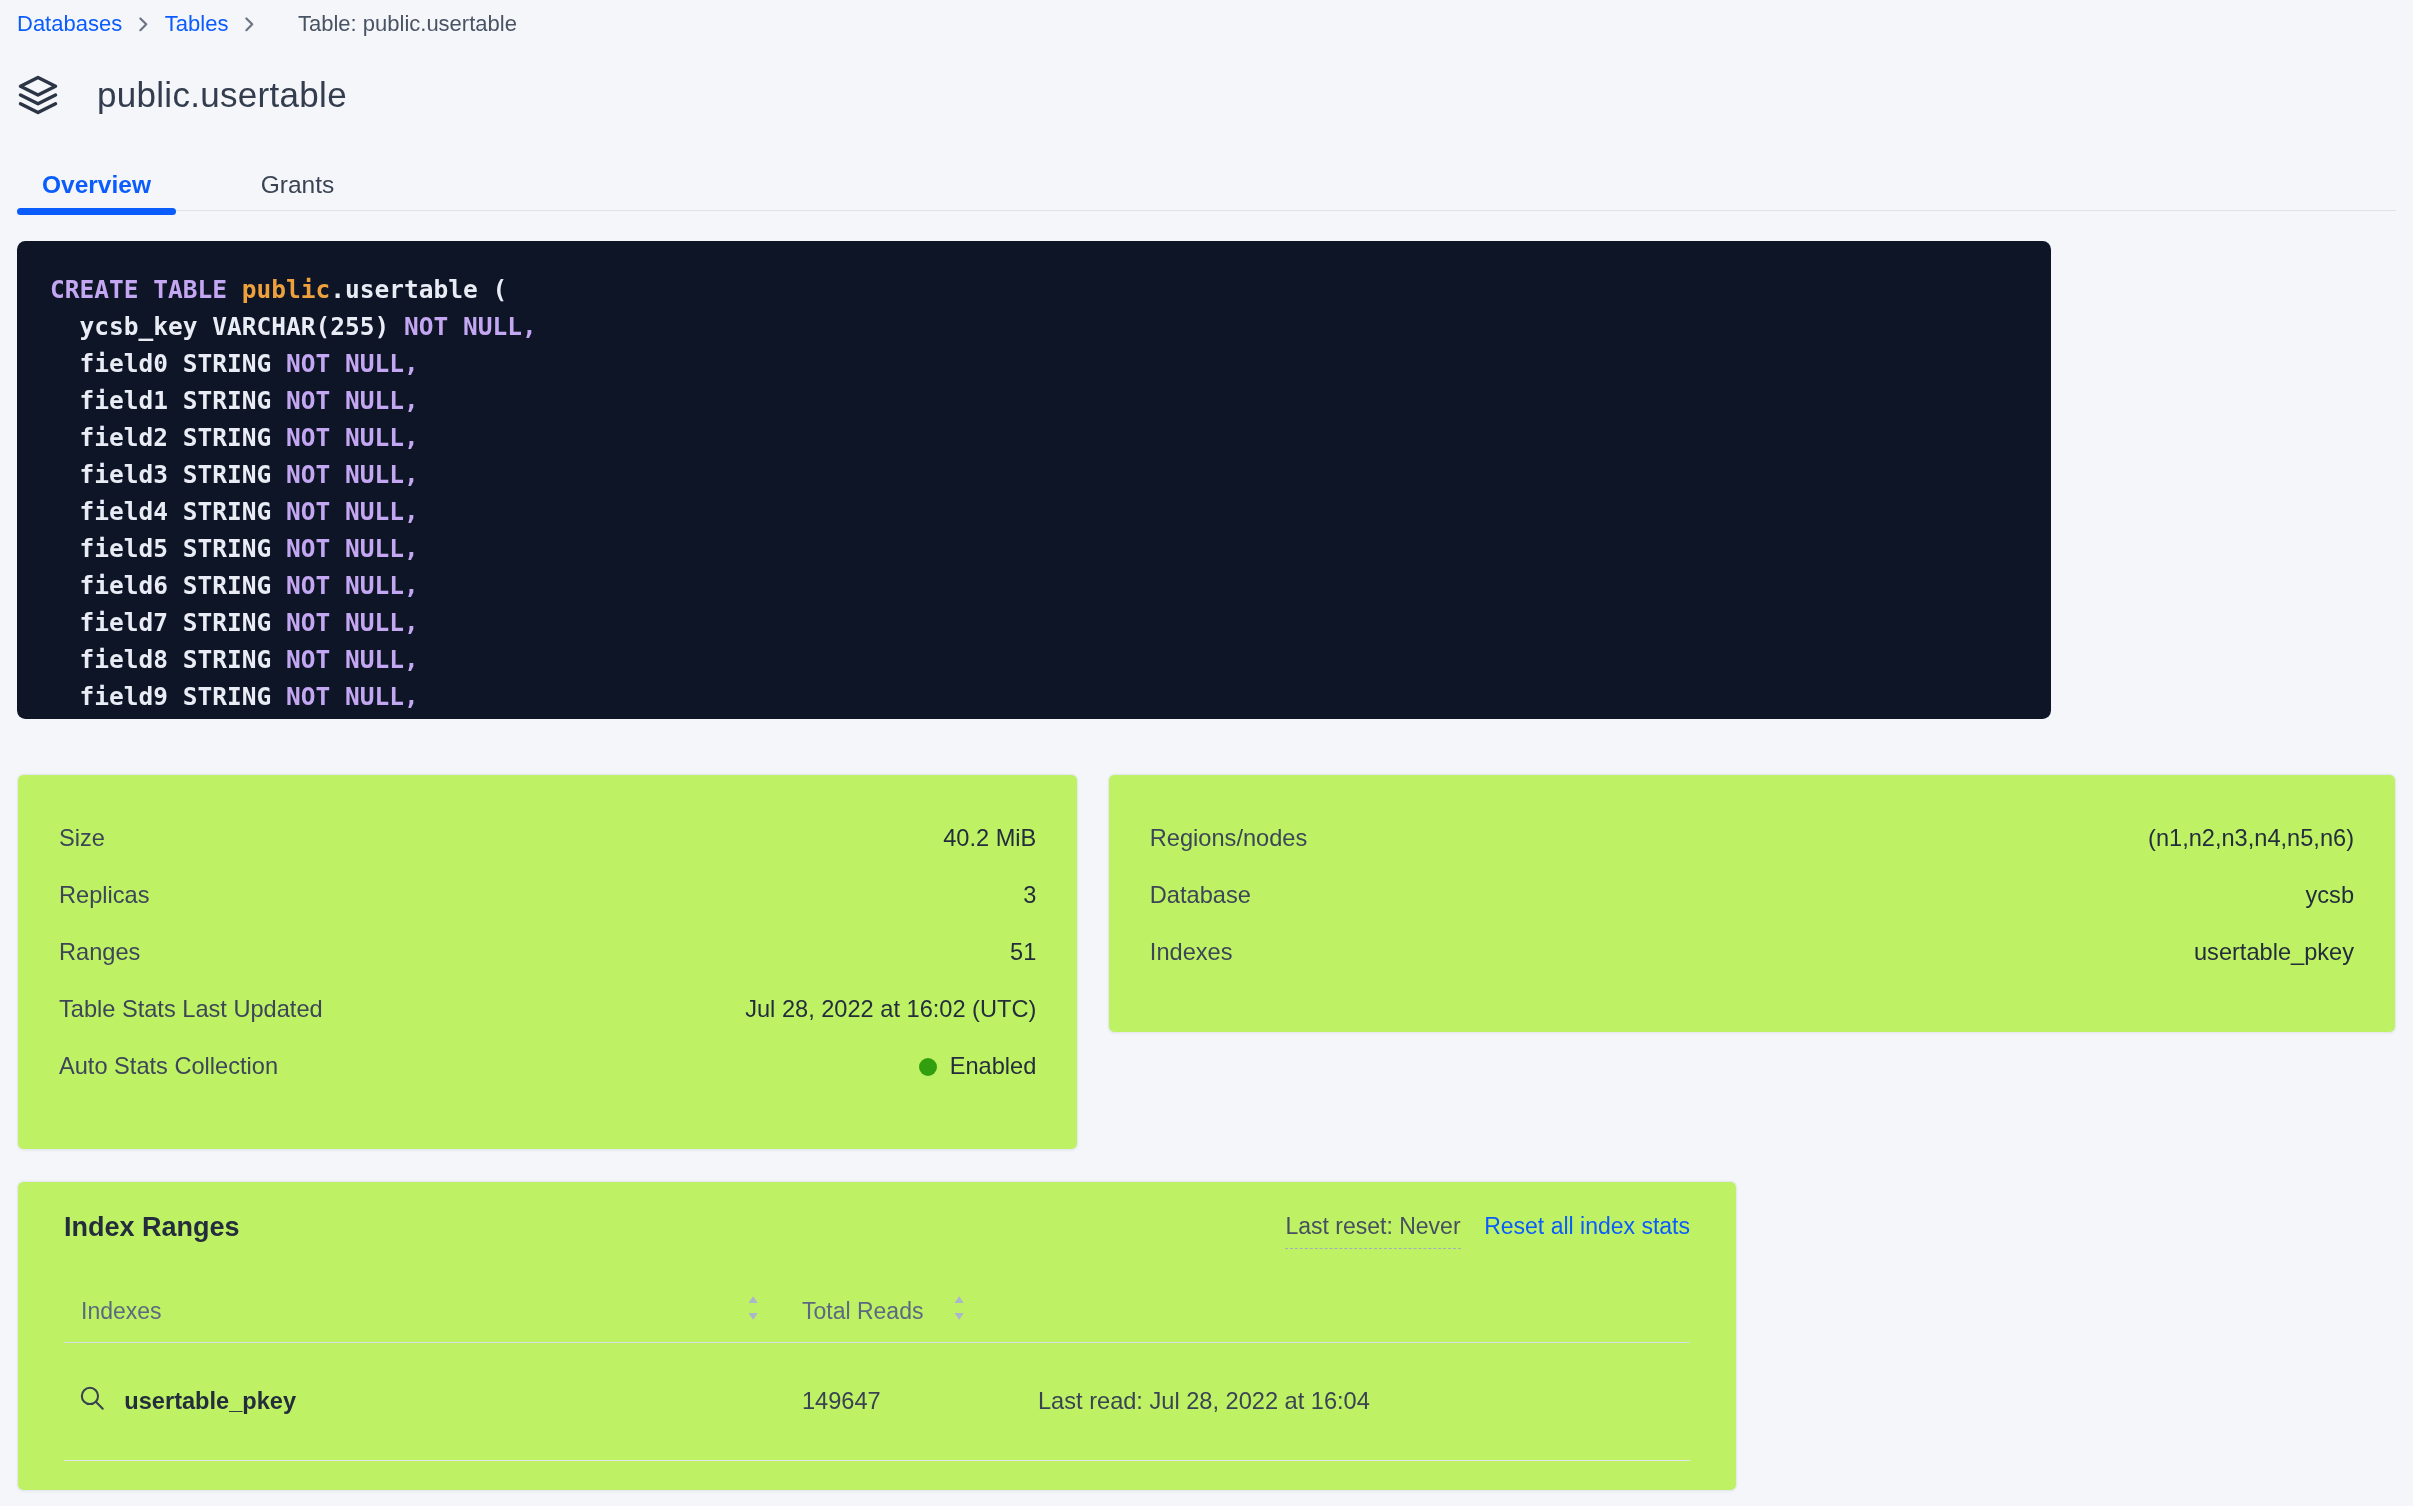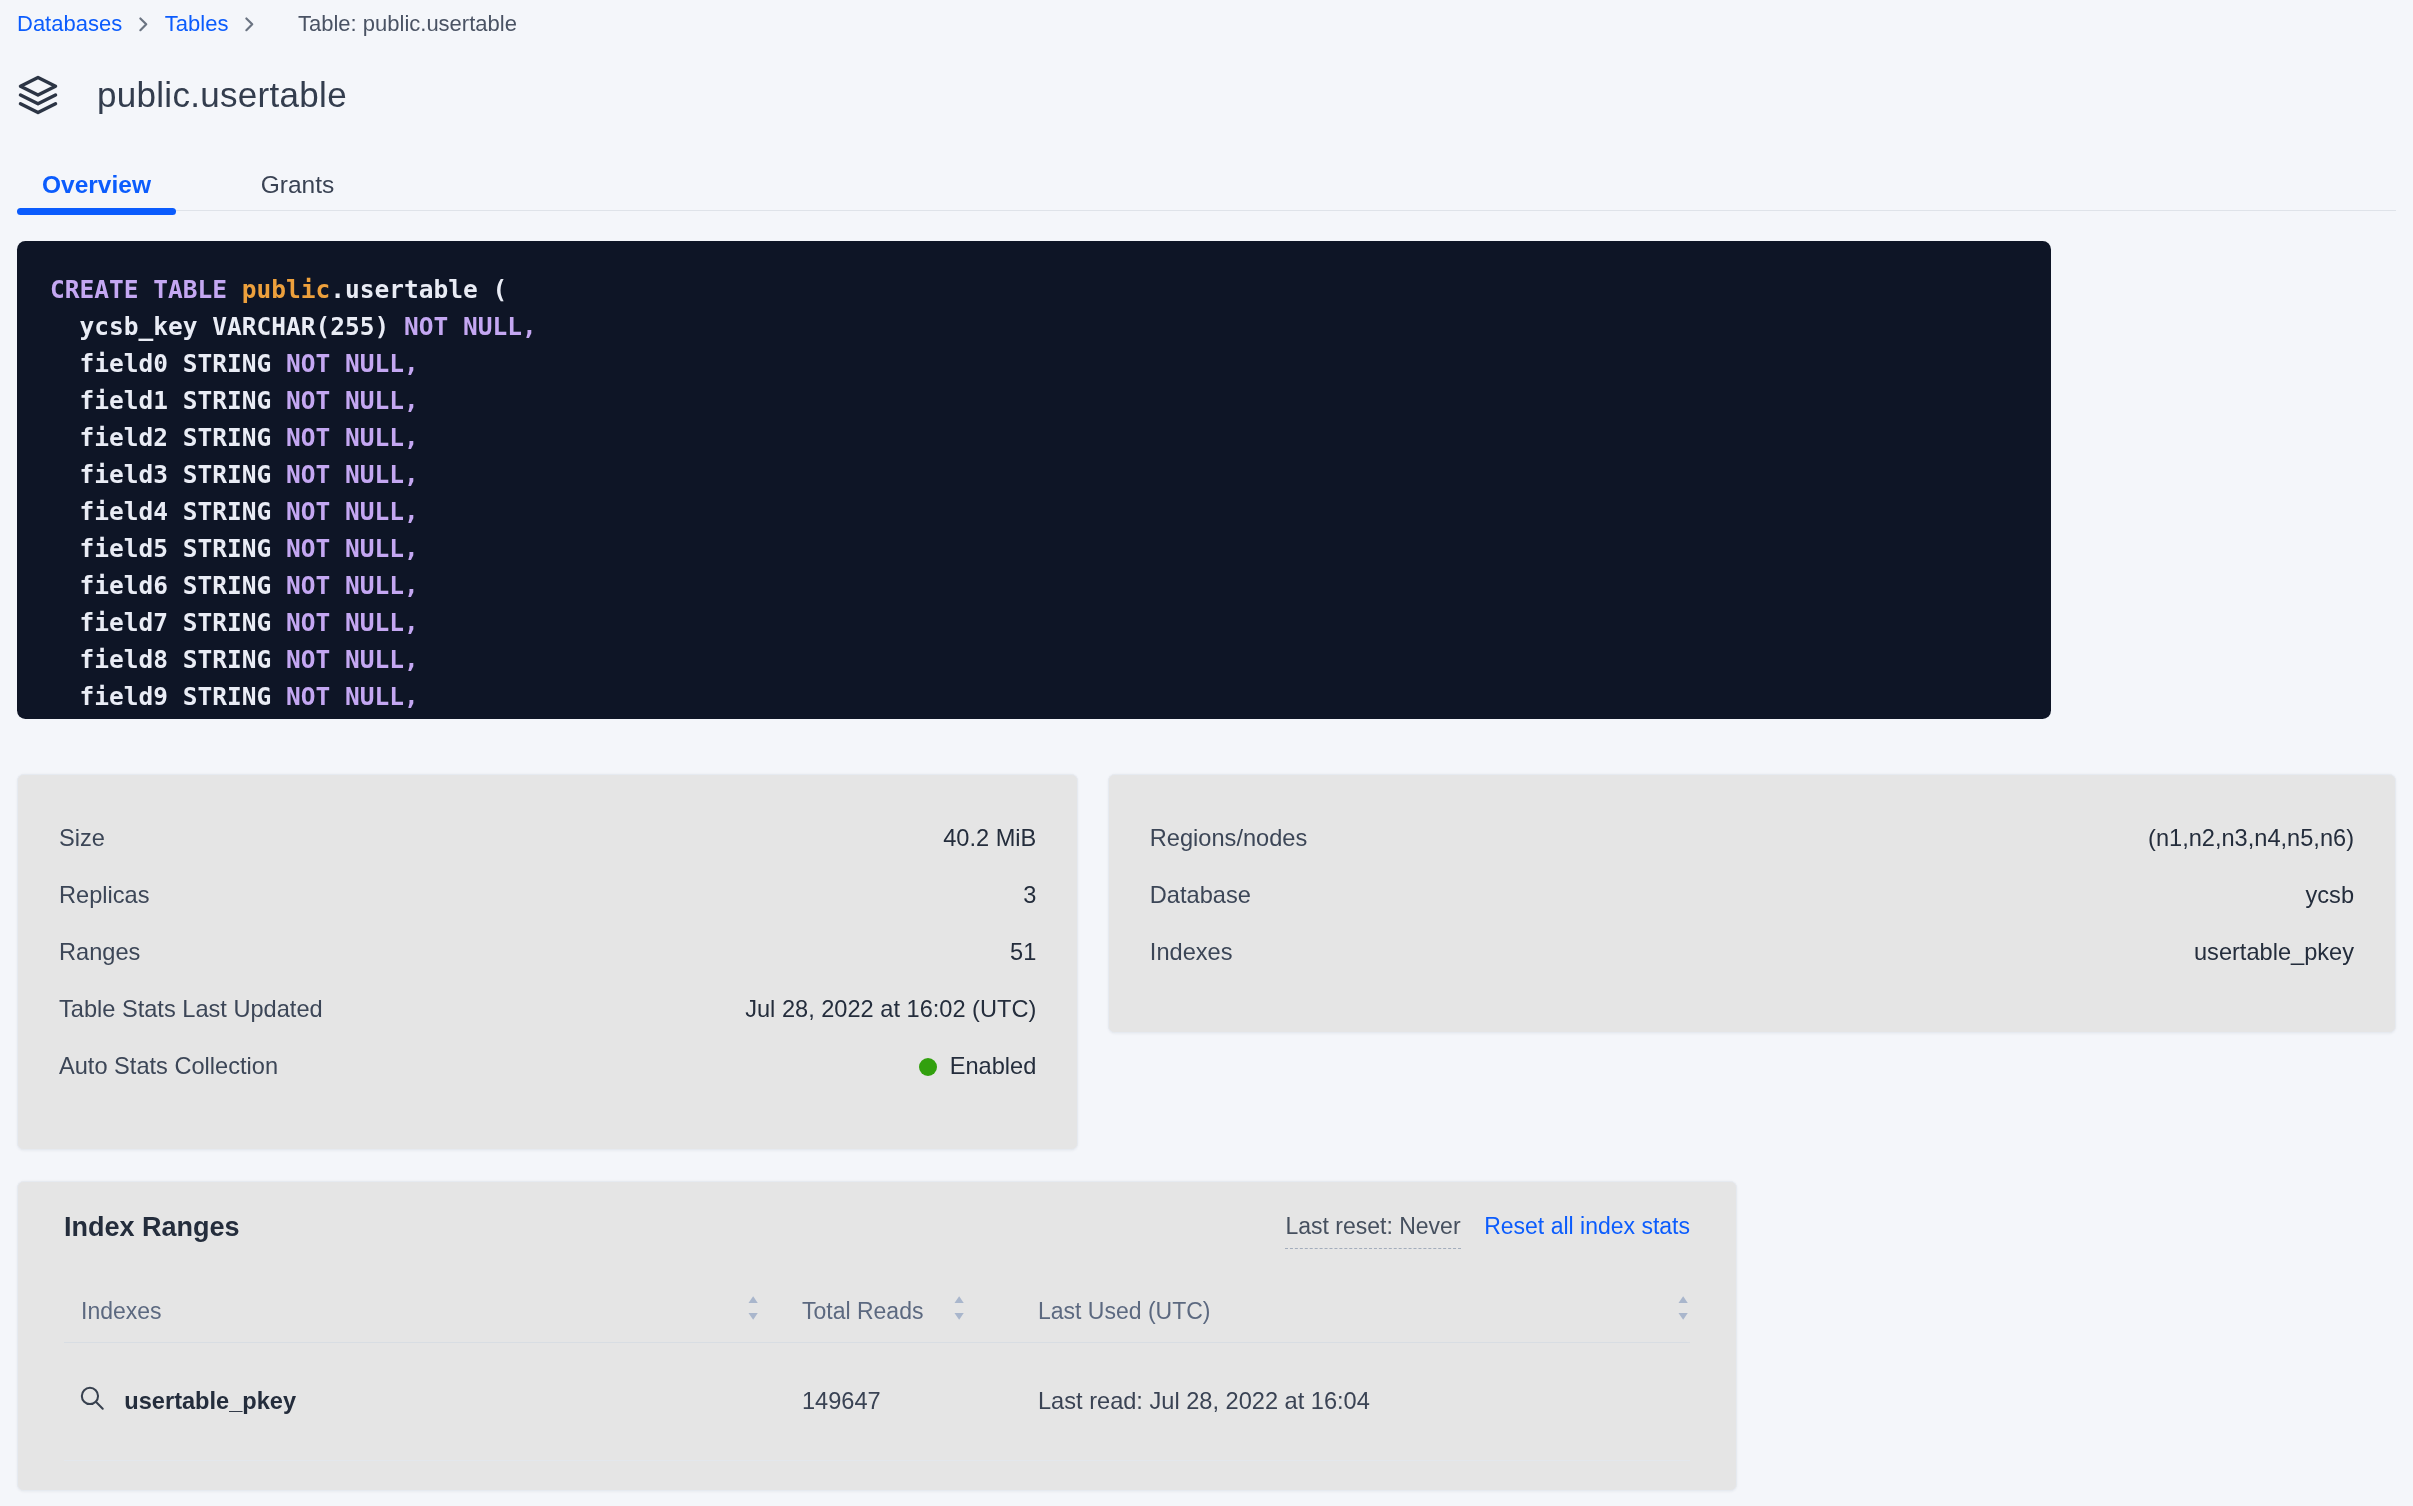--- a/index.html
+++ b/index.html
@@ -52,21 +52,21 @@
     font-size:24.5px; line-height:37px; font-weight:700;
     color:#E9ECF5; white-space:pre; overflow:hidden;
   }
   .tok-kw { color:#C4A7F2; }
   .tok-tbl { color:#EDA03C; }
   .tok-pl { color:#E9ECF5; }
 
   
   .cards-row { display:flex; gap:29.5px; margin:55px 17px 0; align-items:flex-start; }
   .card {
-    background:#e5e5e5; border:0.8px solid #E6EAF0; border-radius:6.7px;
+    background:#bef264; border:0.8px solid #E6EAF0; border-radius:6.7px;
     box-shadow:0 0.8px 2.5px rgba(20,30,50,.05);
   }
   .stat-card { padding:35px 41px 0; }
   .stat-card-left  { width:1062px; height:376px; }
   .stat-card-right { width:1289px; height:259px; }
   .stat-row {
     height:57px; display:flex; justify-content:space-between; align-items:center;
     font-size:23.6px;
   }
   .stat-label { color:#3C4657; }
@@ -210,29 +210,20 @@
       </div>
       <div class="th th-c2">
         <span>Total Reads</span>
         <span class="sort-icon">
           <svg width="14.3" height="34" viewBox="0 0 17 40">
               <path d="M8.5 6 L14 14 H3 Z" fill="currentColor"></path>
               <path d="M8.5 34 L3 26 H14 Z" fill="currentColor"></path>
             </svg>
         </span>
       </div>
-      <div class="th th-c3">
-        <span>Last Used (UTC)</span>
-        <span class="sort-icon">
-          <svg width="14.3" height="34" viewBox="0 0 17 40">
-              <path d="M8.5 6 L14 14 H3 Z" fill="currentColor"></path>
-              <path d="M8.5 34 L3 26 H14 Z" fill="currentColor"></path>
-            </svg>
-        </span>
-      </div>
     </div>
 
     <div class="tbl-row">
       <div class="td td-c1">
         <span>
           <svg width="29" height="29" viewBox="0 0 34 34" fill="none" stroke="#38414F" stroke-width="2.4" stroke-linecap="round">
             <circle cx="14" cy="14" r="9.5"></circle>
             <line x1="21.5" y1="21.5" x2="29" y2="29"></line>
           </svg>
         </span>

